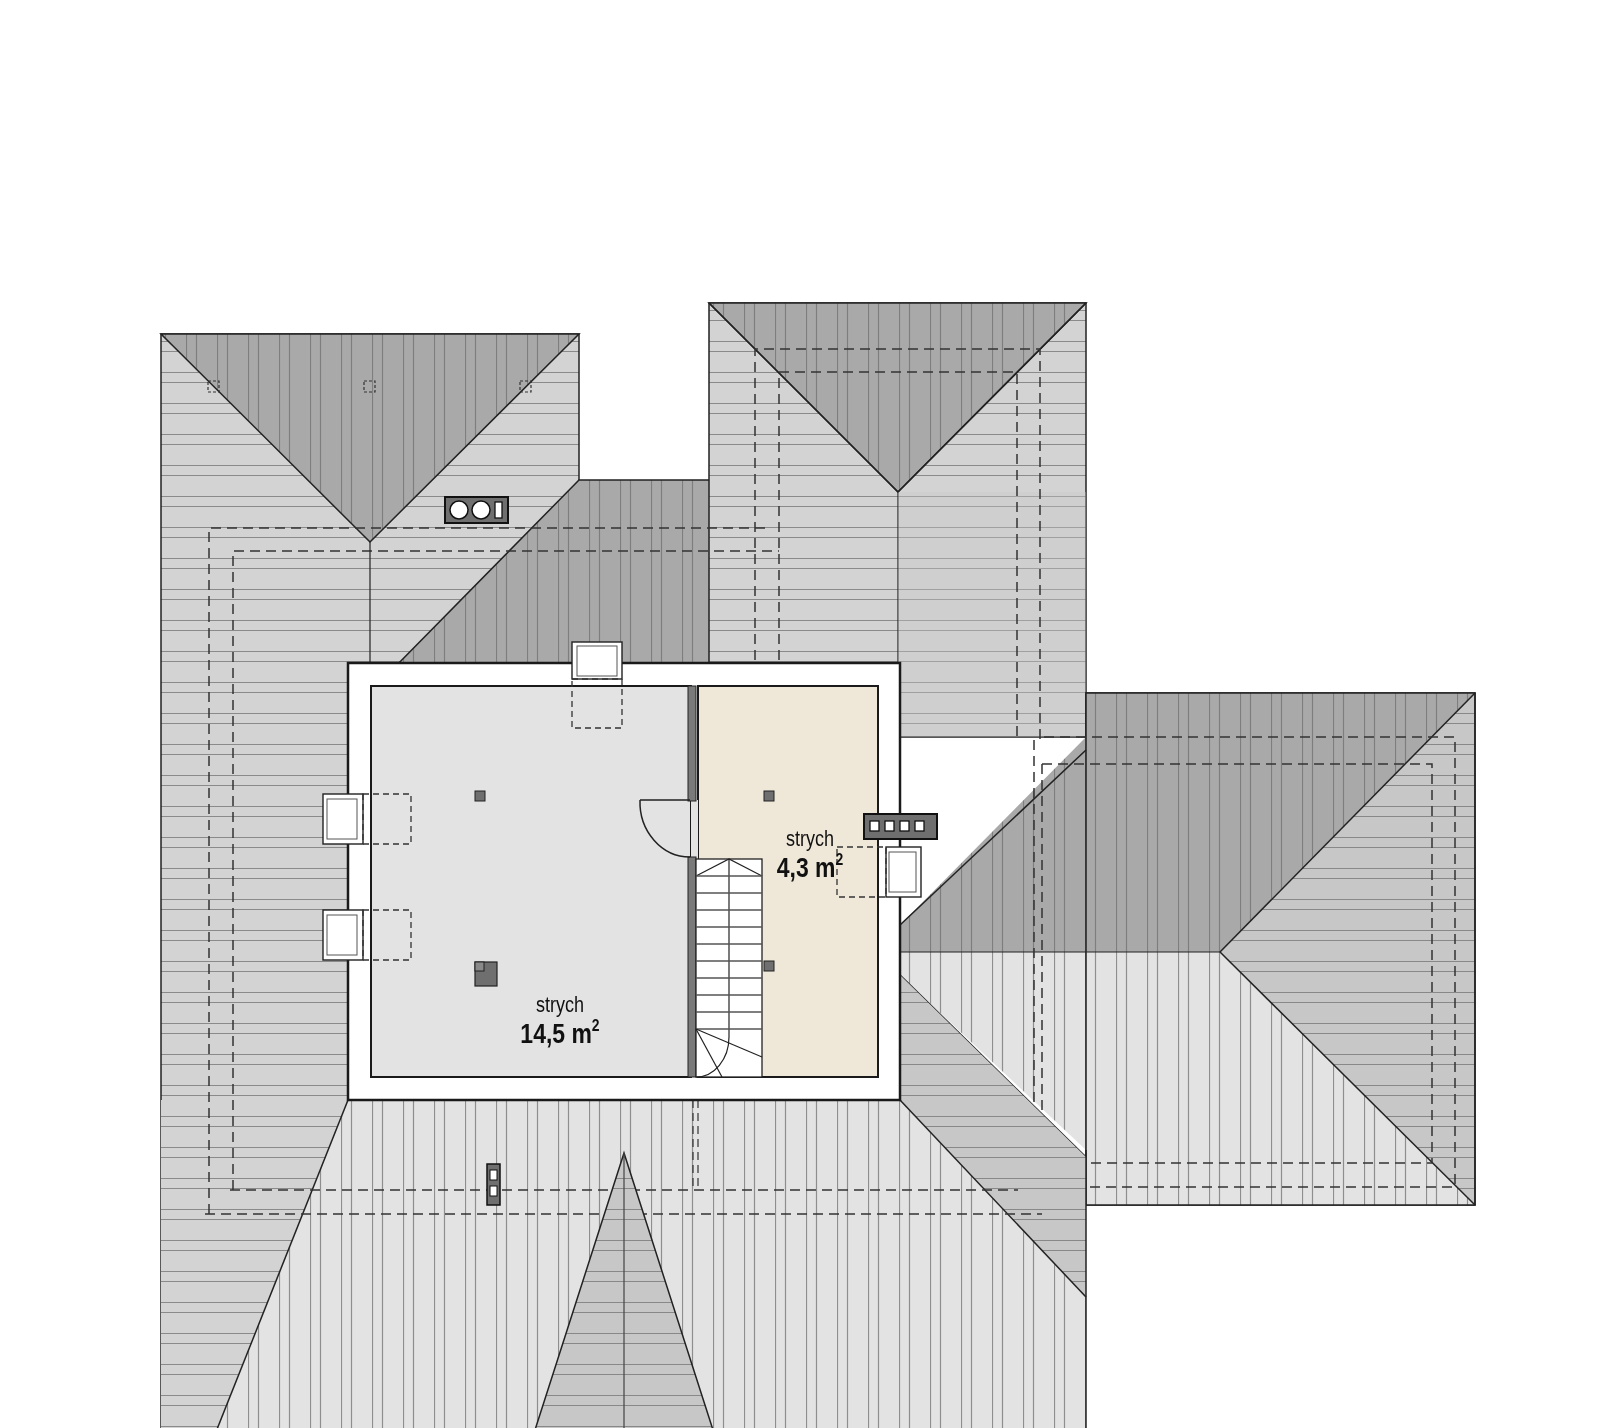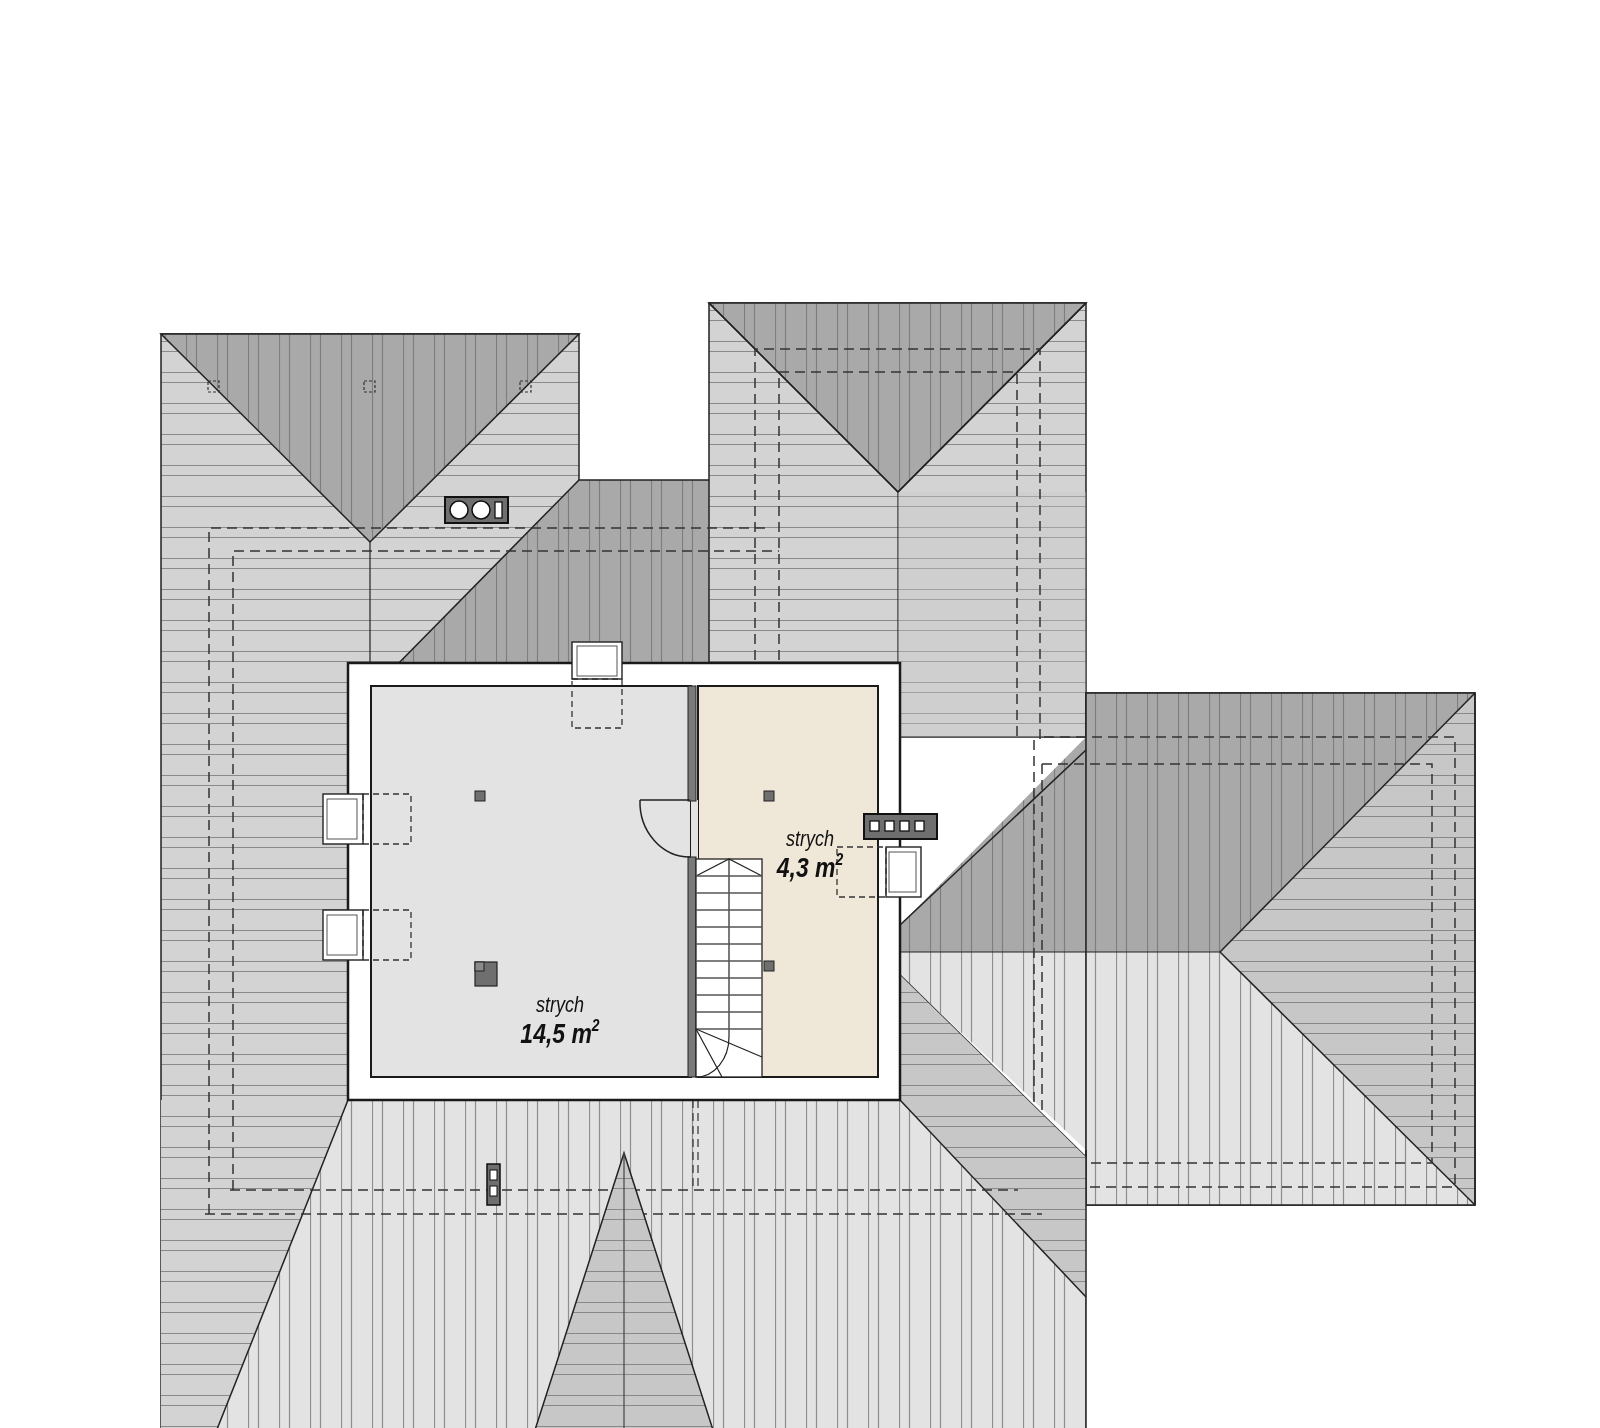--- a/index.html
+++ b/index.html
@@ -1,18 +1,18 @@
 <!DOCTYPE html>
 <html><head>
 <meta charset="utf-8">
 <style>
   html, body { margin: 0; padding: 0; background: #ffffff; }
   body { width: 1600px; height: 1428px; overflow: hidden; position: relative; font-family: "Liberation Sans", sans-serif; }
   svg { position: absolute; left: 0; top: 0; }
-  .label { position: absolute; text-align: center; color: #111; white-space: nowrap; font-style: italic; }
+  .label { position: absolute; text-align: center; color: #111; white-space: nowrap; }
   .room-name { font-family: "Liberation Sans", sans-serif; font-size: 22px; font-weight: normal; transform: scaleX(0.82); transform-origin: center; letter-spacing: 0px; }
   .room-area { font-family: "Liberation Sans", sans-serif; font-size: 28px; font-weight: bold; transform: scaleX(0.82); transform-origin: center; }
   .room-area sup { font-size: 17px; position: relative; top: -2px; }
 </style>
 </head>
 <body>
 
 <svg width="1600" height="1428" viewBox="0 0 1600 1428" xmlns="http://www.w3.org/2000/svg">
   <defs>
     <pattern id="hLines" width="40" height="31" patternUnits="userSpaceOnUse">

